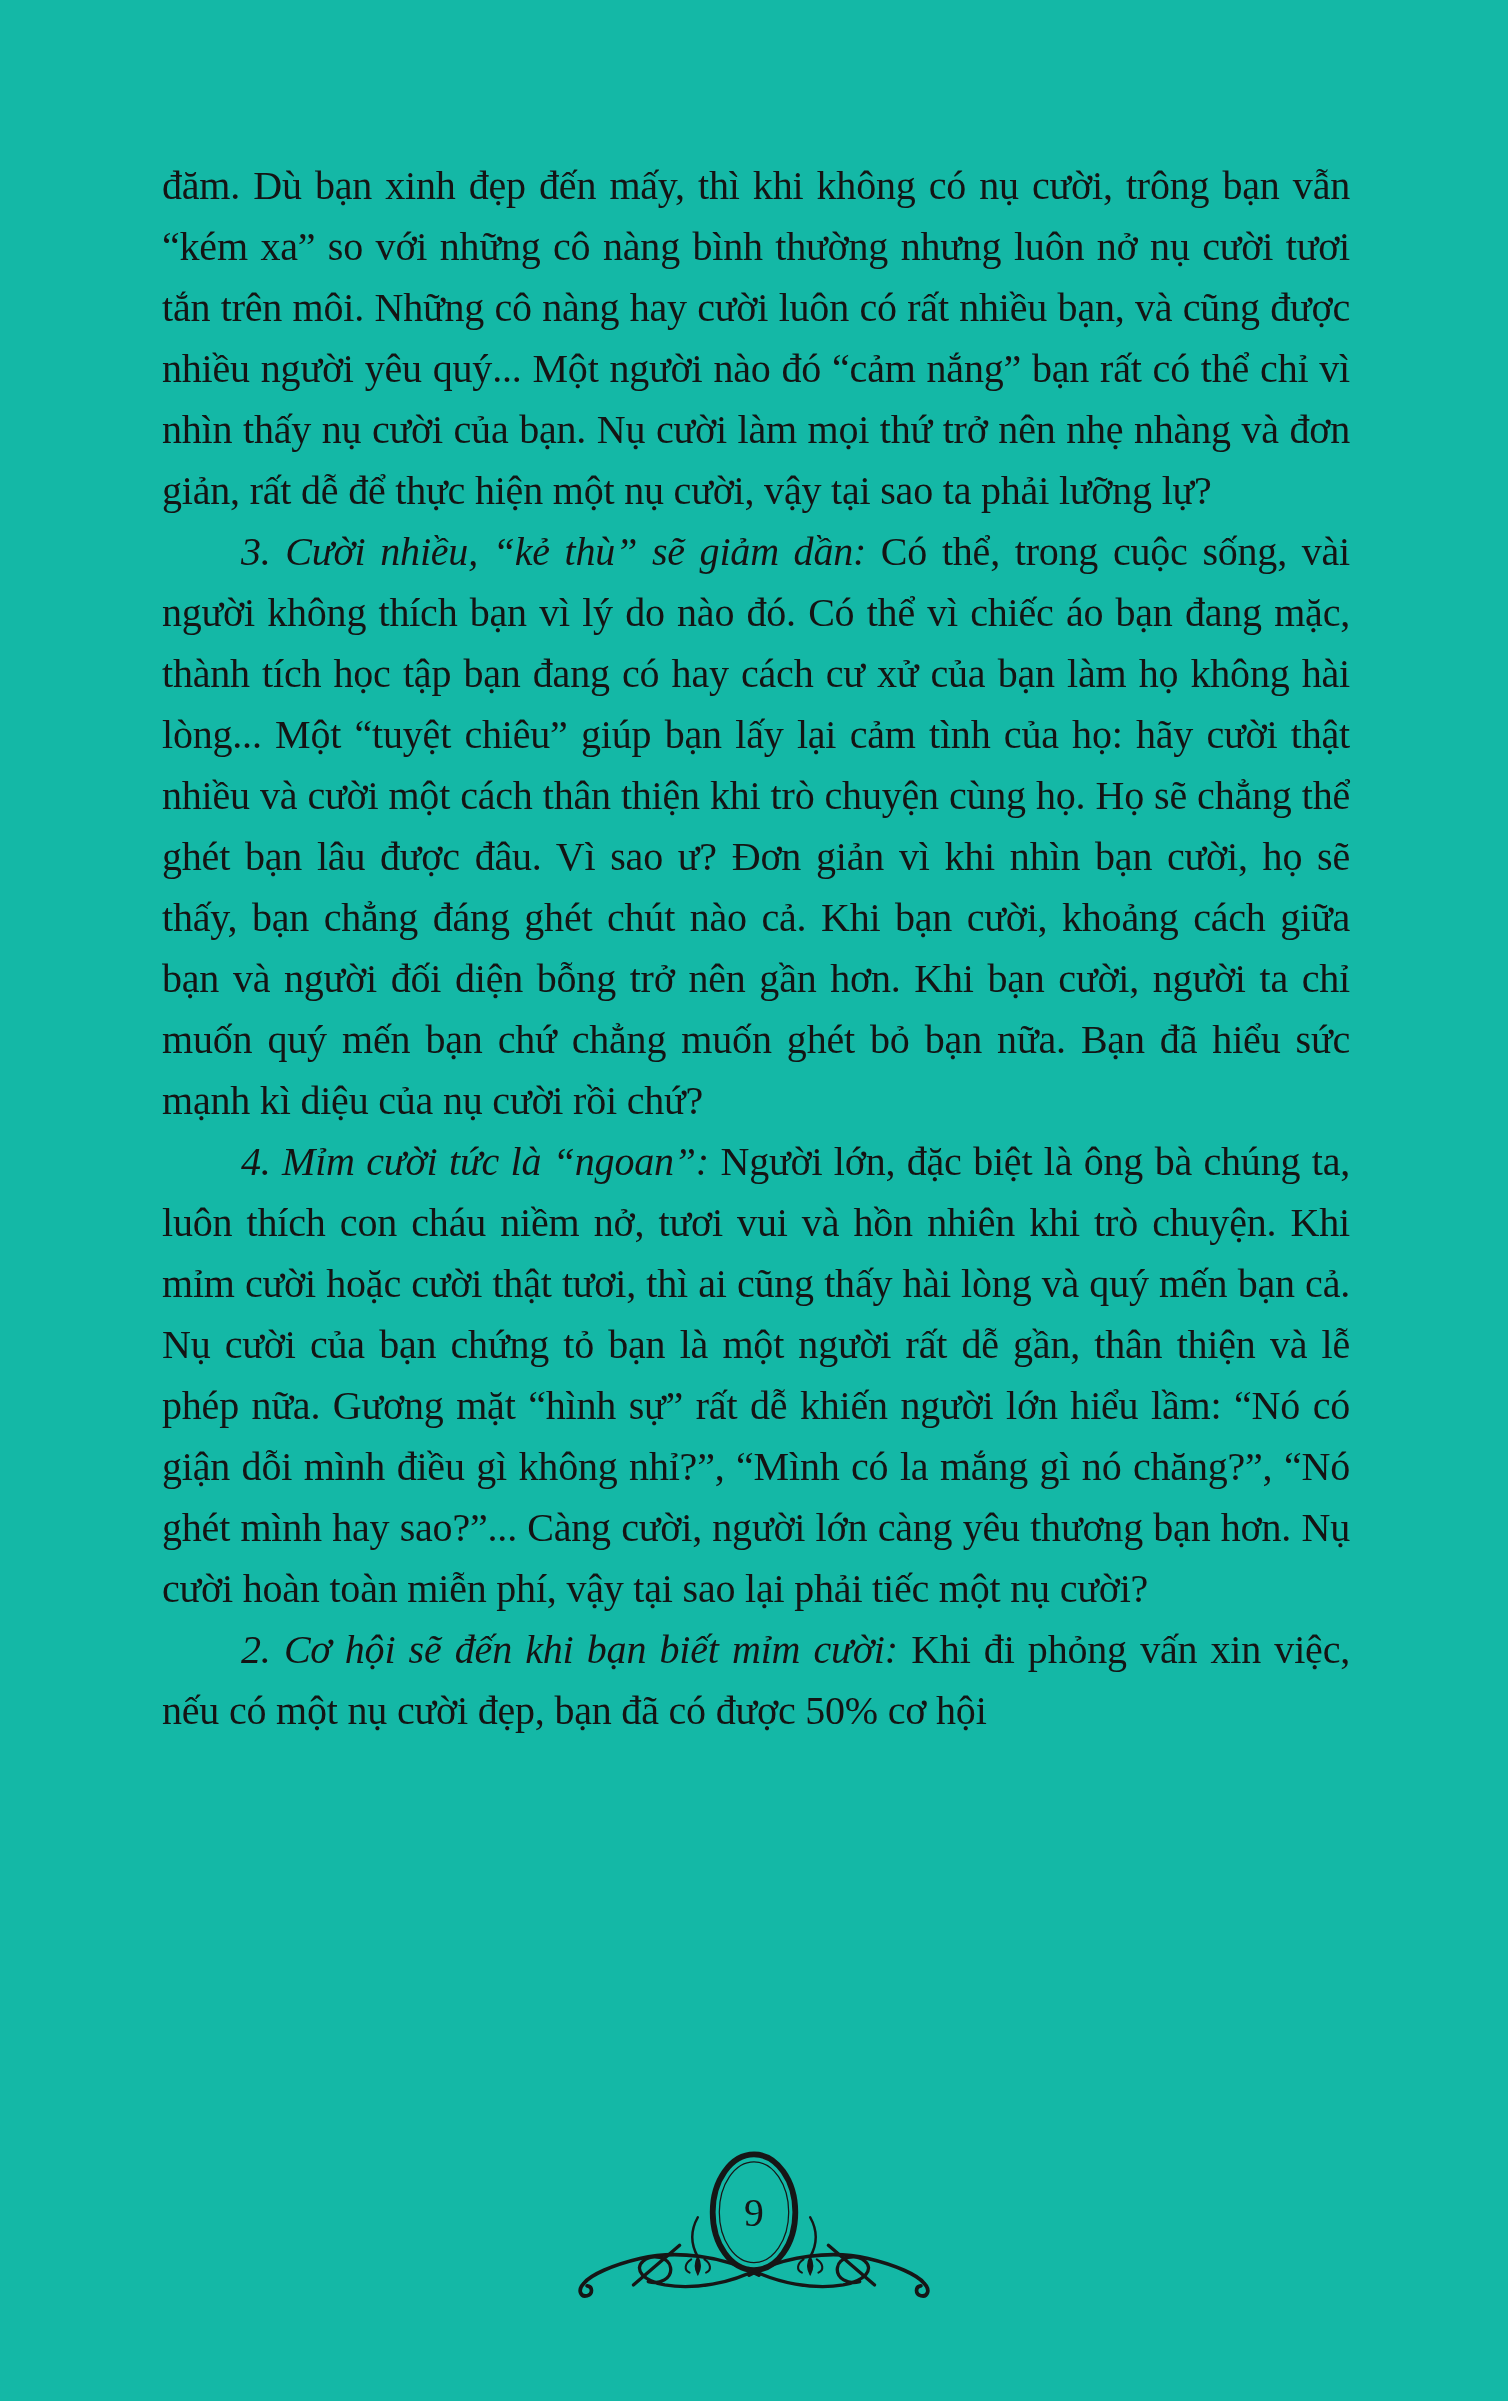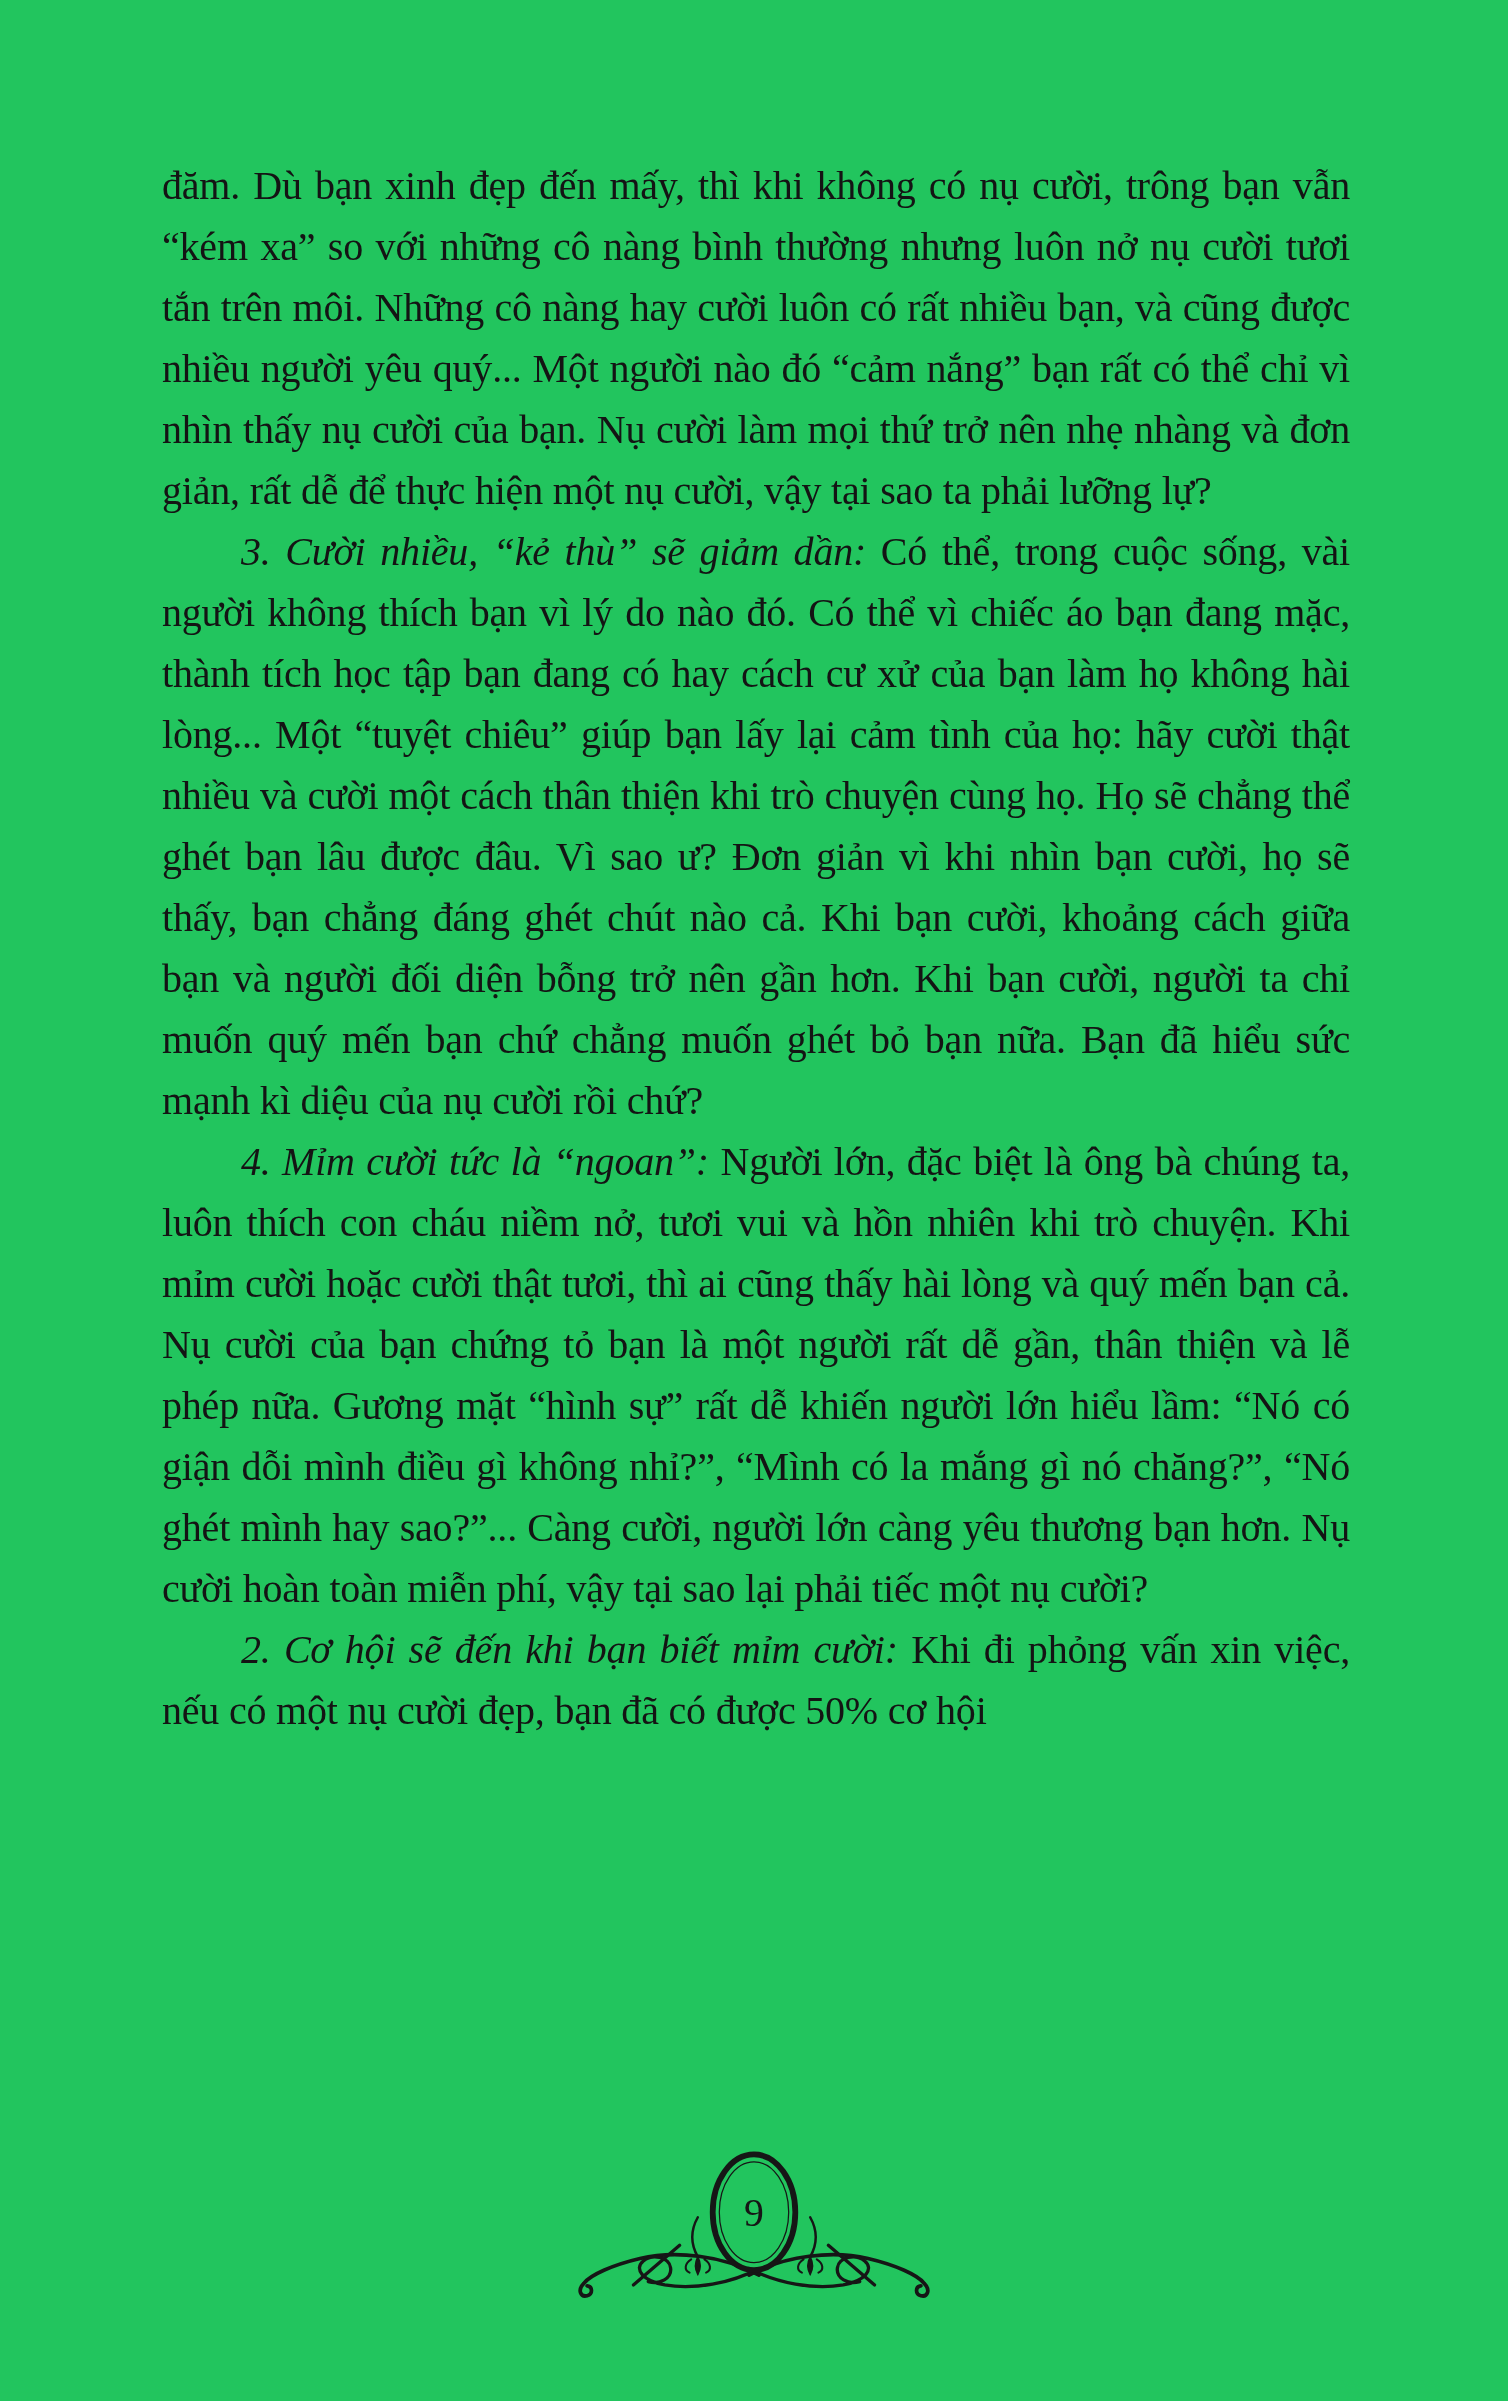--- a/index.html
+++ b/index.html
@@ -4,21 +4,21 @@
 <style>
   html, body {
     margin: 0;
     padding: 0;
     background: #ffffff;
   }
   .page {
     position: relative;
     width: 1508px;
     height: 2401px;
-    background: #22c55e;
+    background: #14b8a6;
     overflow: hidden;
     font-family: "Liberation Serif", "DejaVu Serif", serif;
   }
   .content {
     position: absolute;
     left: 162px;
     top: 155px;
     width: 1188px;
     color: #141414;
     font-size: 40px;

